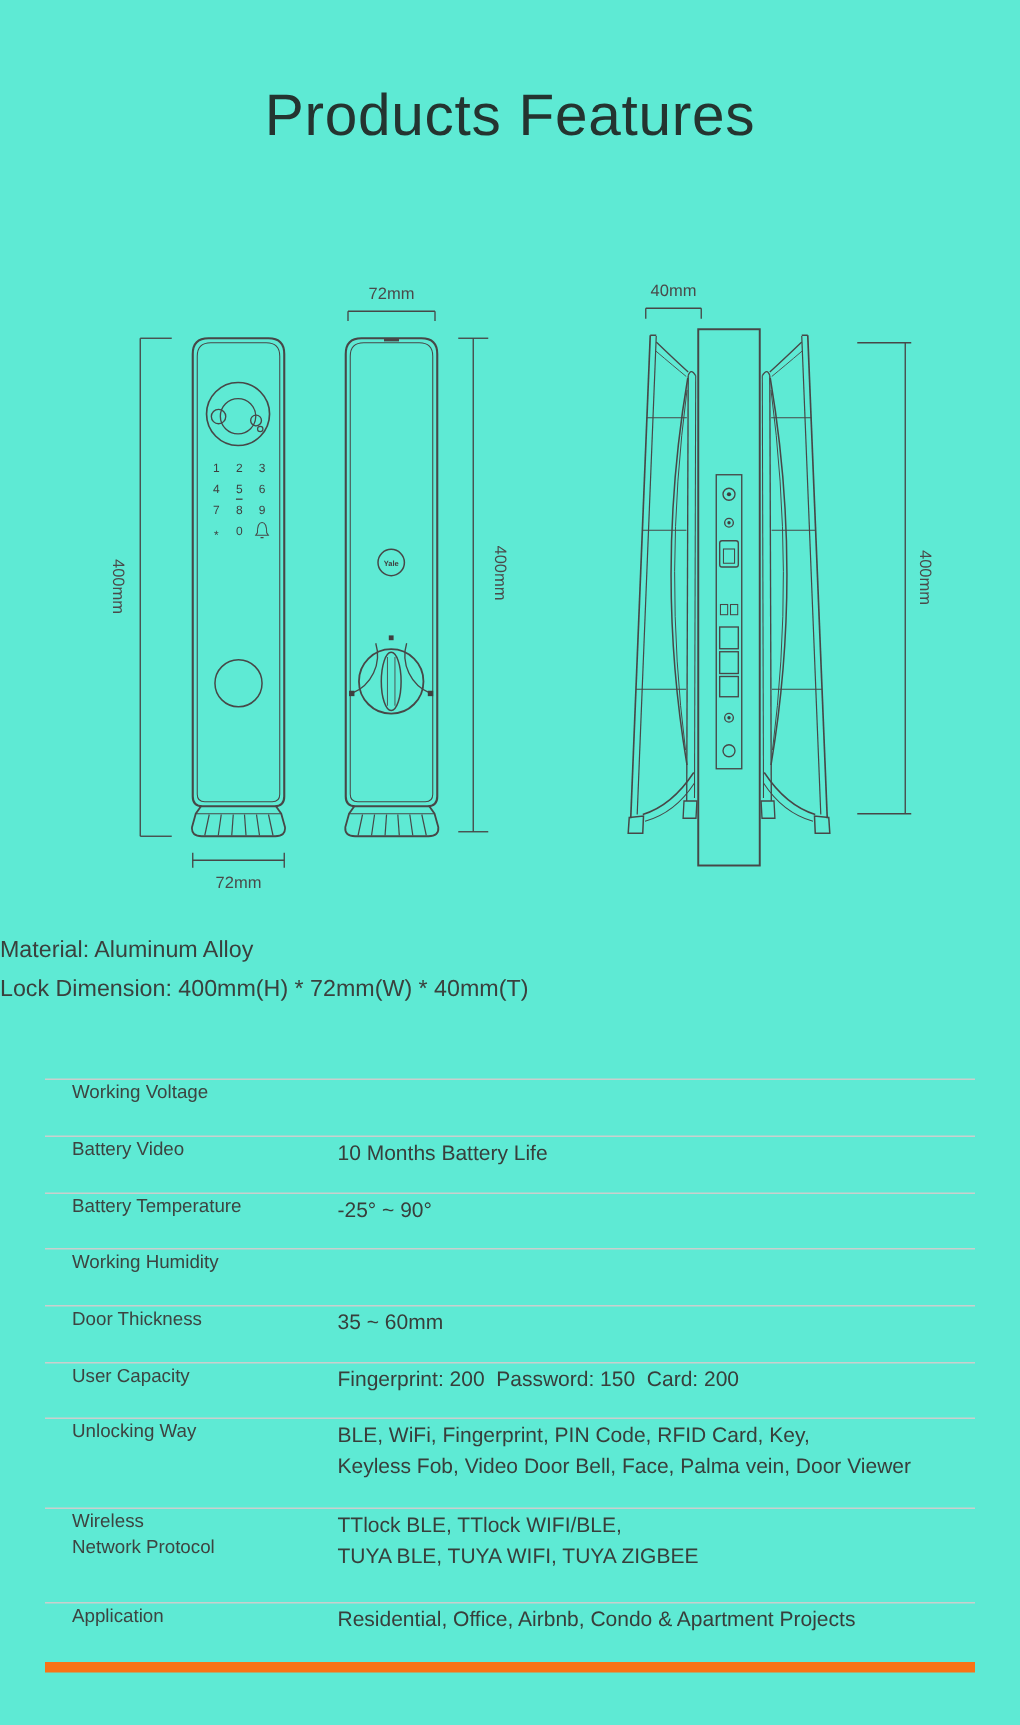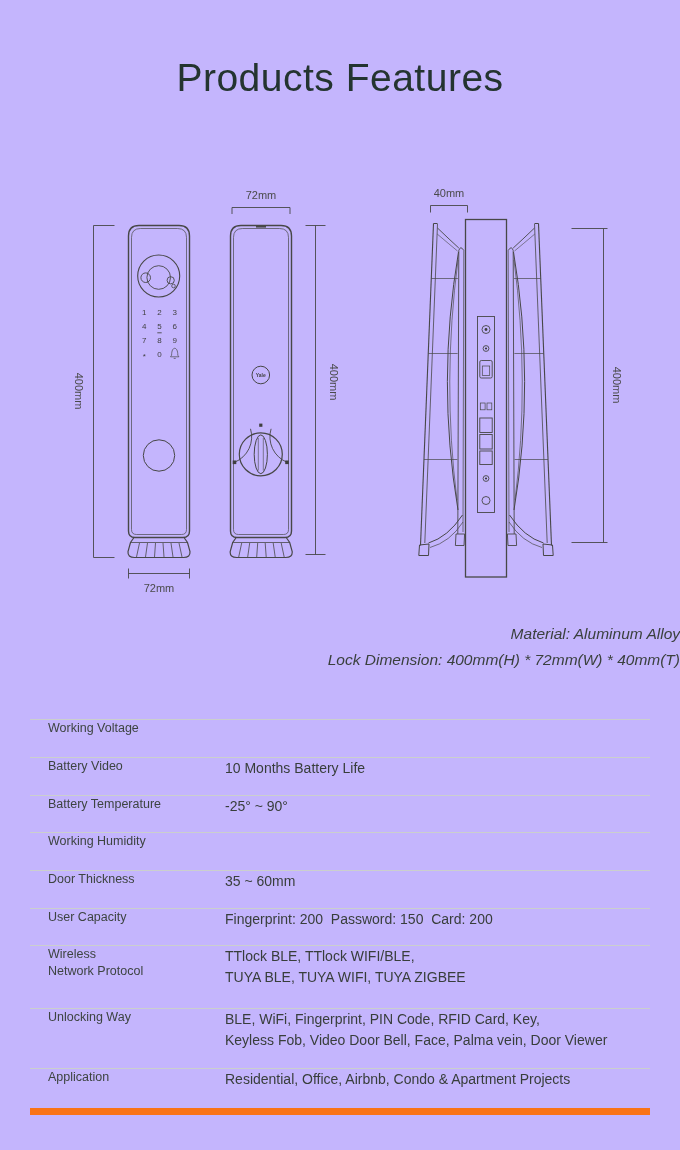--- a/index.html
+++ b/index.html
@@ -1,32 +1,32 @@
 <!DOCTYPE html>
 <html><head>
 <meta charset="utf-8">
 <style>
   html,body{margin:0;padding:0;background:#ffffff;}
   .canvas{
-    position:relative;width:680px;height:1150px;background:#c4b5fd;
+    position:relative;width:680px;height:1150px;background:#5eead4;
     font-family:"Liberation Sans", sans-serif;overflow:hidden;
   }
   .title{
     position:absolute;top:55px;left:0;width:100%;text-align:center;
     font-size:39px;line-height:46px;font-weight:400;color:#243430;letter-spacing:.5px;
   }
   .drawings{position:absolute;top:170px;left:0;}
   svg{display:block;}
   svg .ln{fill:none;stroke:#474747;}
   svg text{stroke:none;fill:#4a4a4a;font-size:11px;font-family:"Liberation Sans",sans-serif;}
   svg text.kp{font-size:8px;fill:#3f3f3f;}
   svg text.logo{font-size:5px;font-weight:bold;fill:#3f3f3f;}
   .summary{
-    position:absolute;top:621px;left:0;width:100%;text-align:right;
-    font-size:15.5px;line-height:26px;color:#3a403d;font-style:italic;
+    position:absolute;top:621px;left:0;width:100%;text-align:left;
+    font-size:15.5px;line-height:26px;color:#3a403d;
   }
   .spec-table{position:absolute;top:719px;left:30px;width:620px;}
   .spec-row{display:flex;border-top:1px solid #cbcfcd;min-height:37px;}
   .spec-row:last-child{border-bottom:7px solid #f97316;}
   .spec-row.h36{min-height:36px}
   .spec-row.h59{min-height:59px}
   .spec-row.h62{min-height:62px}
   .spec-row.h39{min-height:39px}
   .spec-label{
     flex:0 0 195px;box-sizing:border-box;padding-left:18px;
@@ -248,30 +248,30 @@
       <div class="spec-label">Working Humidity</div>
     </div>
     <div class="spec-row">
       <div class="spec-label">Door Thickness</div>
       <div class="spec-value">35 ~ 60mm</div>
     </div>
     <div class="spec-row h36">
       <div class="spec-label">User Capacity</div>
       <div class="spec-value">Fingerprint: 200  Password: 150  Card: 200</div>
     </div>
+    <div class="spec-row h59">
+      <div class="spec-label">Unlocking Way</div>
+      <div class="spec-value">BLE, WiFi, Fingerprint, PIN Code, RFID Card, Key,
+Keyless Fob, Video Door Bell, Face, Palma vein, Door Viewer</div>
+    </div>
     <div class="spec-row h62">
       <div class="spec-label">Wireless
 Network Protocol</div>
       <div class="spec-value">TTlock BLE, TTlock WIFI/BLE,
 TUYA BLE, TUYA WIFI, TUYA ZIGBEE</div>
     </div>
-    <div class="spec-row h59">
-      <div class="spec-label">Unlocking Way</div>
-      <div class="spec-value">BLE, WiFi, Fingerprint, PIN Code, RFID Card, Key,
-Keyless Fob, Video Door Bell, Face, Palma vein, Door Viewer</div>
-    </div>
     <div class="spec-row h39">
       <div class="spec-label">Application</div>
       <div class="spec-value">Residential, Office, Airbnb, Condo &amp; Apartment Projects</div>
     </div>
   </div>
 
 </div>
 
 </body></html>

